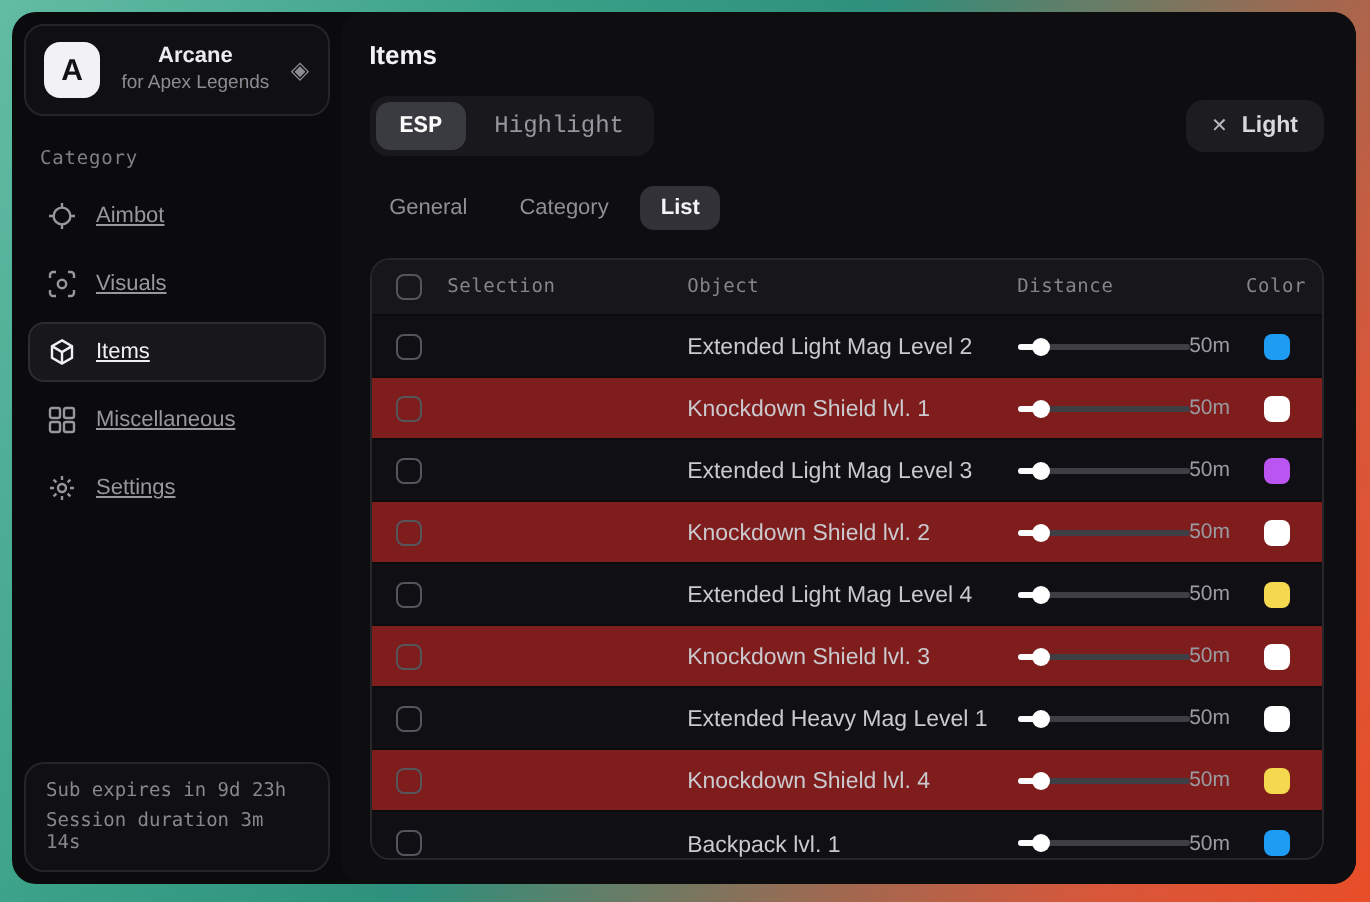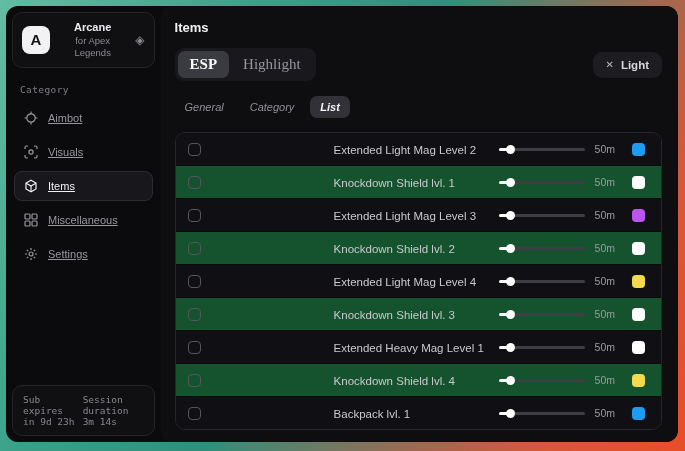--- a/index.html
+++ b/index.html
@@ -37,61 +37,61 @@
   .nav-item {
     display:flex; align-items:center; gap:10px; height:30px;
     margin:0 2px; padding:0 9px; border-radius:8px; border:1px solid transparent;
     color:#97979e; font-size:11px; cursor:pointer;text-decoration:underline;
   }
   .nav-item.active { background:#18181c; border-color:#2c2c33; color:#f0f0f3; }
   .nav-item svg { flex:0 0 auto; }
   .spacer { flex:1; }
   .foot-card {
     border:1px solid #242429; border-radius:10px; background:#101013;
-    padding:8px 10px; display:flex; flex-direction:row; gap:4px; margin-top:6px;
+    padding:8px 10px; display:flex; flex-direction:column; gap:4px; margin-top:6px;
   }
   .foot-line { color:#87878e; font-size:9.5px; font-family:"DejaVu Sans Mono", monospace; }
   
   .main { flex:1; background:#0e0e11; border-radius:10px; margin:0; padding:14px 16px 12px 14px; display:flex; flex-direction:column; }
   .main-title { color:#f2f2f5; font-size:13px; font-weight:bold; }
   .ctrl-row { display:flex; align-items:center; justify-content:space-between; margin-top:13px; }
   .seg {
     display:flex; align-items:center; background:#19191d; border-radius:9px; padding:3px; gap:2px;
   }
-  .seg-btn { border:none; background:transparent; color:#96969d; font-size:15px; padding:5px 12px; border-radius:7px; cursor:pointer; font-family:Liberation Serif, serif; }
+  .seg-btn { border:none; background:transparent; color:#96969d; font-size:12px; padding:5px 12px; border-radius:7px; cursor:pointer; font-family:Liberation Mono, monospace; }
   .seg-btn.active { background:#3a3a41; color:#fafafb; font-weight:bold; }
   .search-btn {
     display:flex; align-items:center; gap:7px; background:#1c1c21; border:none; border-radius:9px;
     color:#d8d8dd; font-size:11.5px; font-weight:bold; padding:7px 13px; cursor:pointer; font-family:inherit;
   }
   .search-x { color:#b9b9bf; font-size:10px; font-weight:normal; }
   .tabs-row { display:flex; align-items:center; gap:6px; margin-top:15px; }
-  .tab-btn { border:none; background:transparent; color:#8f8f96; font-size:11px; padding:5px 10px; border-radius:7px; cursor:pointer; font-family:inherit;font-style:italic; }
+  .tab-btn { border:none; background:transparent; color:#8f8f96; font-size:11px; padding:5px 10px; border-radius:7px; cursor:pointer; font-family:inherit; }
   .tab-btn.active { background:#313137; color:#f5f5f7; font-weight:bold; }
   
   .table-card {
     margin-top:14px; flex:1; border:1px solid #26262b; border-radius:10px; overflow:hidden;
     display:flex; flex-direction:column; background:#101014;
   }
   .trow, .thead {
     display:grid; grid-template-columns:38px 120px 165px 1fr 46px;
     align-items:center; flex:1;
   }
   .thead { background:#17171a; border-bottom:1px solid #0b0b0d; min-height:28px; }
   .thead .hlabel { color:#84848b; font-size:9.5px; font-family:"DejaVu Sans Mono", monospace; letter-spacing:.3px; }
   .trow { background:#101014; border-bottom:1px solid #0c0c0e; min-height:31px; }
-  .trow.alt { background:#14532d; }
+  .trow.alt { background:#7f1d1d; }
   .trow:last-child { border-bottom:none; }
   .c-check { display:flex; justify-content:flex-start; padding-left:12px; }
   .checkbox {
     width:13px; height:13px; border:1.5px solid #55555c; border-radius:4px; background:transparent;
     display:inline-block; cursor:pointer;
   }
   .obj-text { color:#c9c9ce; font-size:11.5px; }
-  .c-dist { display:flex; align-items:center; gap:10px; }
+  .c-dist { display:flex; align-items:center; gap:0; }
   .slider { position:relative; width:86px; height:3px; background:#3e3e44; border-radius:2px; display:inline-block; cursor:pointer; }
   .slider-fill { position:absolute; left:0; top:0; width:12px; height:3px; background:#fafafa; border-radius:2px; }
   .slider-handle { position:absolute; left:7px; top:-3px; width:9px; height:9px; background:#ffffff; border-radius:50%; }
   .dist-value { color:#9a9aa1; font-size:10.5px; }
   .c-color { display:flex; justify-content:center; }
   .swatch { width:13px; height:13px; border-radius:4px; display:inline-block; cursor:pointer; }
   svg.ic { stroke:currentColor; fill:none; stroke-width:1.2; }
 </style>
 </head>
 <body>
@@ -179,20 +179,29 @@
       </button>
     </div>
 
     <div class="tabs-row">
       <button class="tab-btn">General</button>
       <button class="tab-btn">Category</button>
       <button class="tab-btn active">List</button>
     </div>
 
     <div class="table-card">
+      <div class="thead">
+        <div class="c-check">
+            <span class="checkbox"></span>
+          </div>
+        <div class="hlabel">Selection</div>
+        <div class="hlabel">Object</div>
+        <div class="hlabel">Distance</div>
+        <div class="hlabel" style="text-align:center">Color</div>
+      </div>
       <div style="display:flex;flex-direction:column;flex:1">
   <div class="trow">
     <div class="c-check">
               <span class="checkbox"></span>
             </div>
     <div></div>
     <div><span class="obj-text">Extended Light Mag Level 2</span></div>
     <div class="c-dist">
       <span class="slider">
         <span class="slider-fill"></span>

